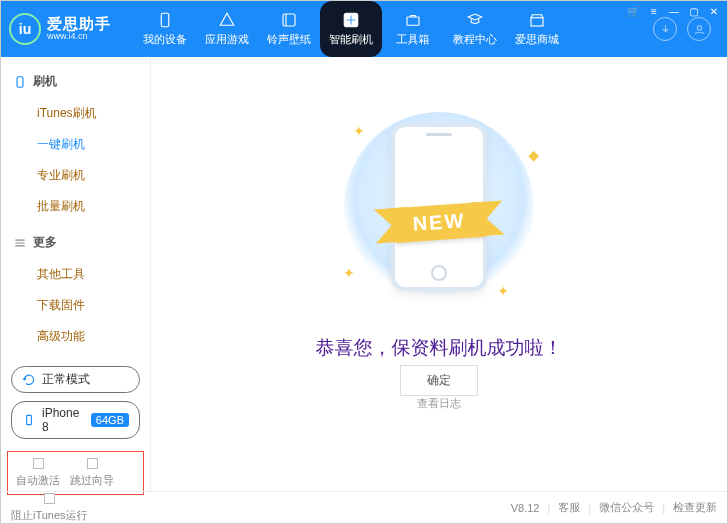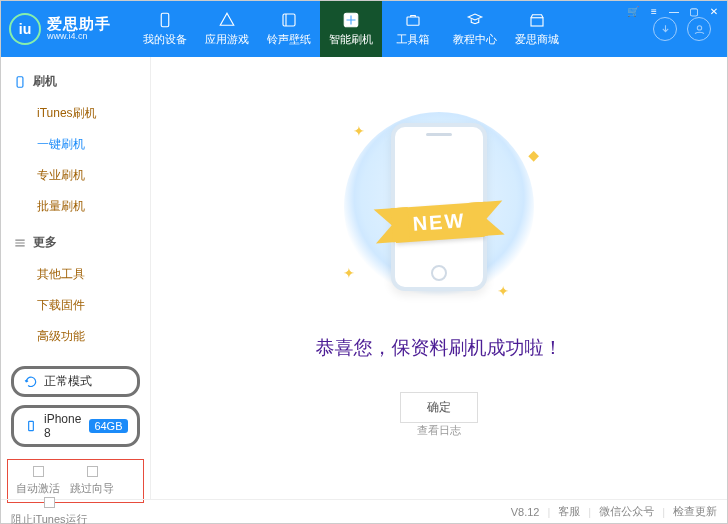--- a/index.html
+++ b/index.html
@@ -6,62 +6,62 @@
   body { font-family: "Microsoft YaHei", Arial, sans-serif; font-size: 12px; color: #333; background: #fff; width: 728px; height: 524px; overflow: hidden; }
   .window { width: 728px; height: 524px; display: flex; flex-direction: column; border: 1px solid #ccc; }
   .header { background: #1b8bf9; height: 56px; display: flex; align-items: center; padding: 0 8px; color: #fff; position: relative; }
   .logo-wrap { display: flex; align-items: center; gap: 6px; width: 125px; }
   .logo-circle { width: 32px; height: 32px; border: 2px solid #86efac; border-radius: 50%; display: flex; align-items: center; justify-content: center; font-weight: bold; font-size: 14px; color: #fff; }
   .logo-text { display: flex; flex-direction: column; line-height: 1.1; }
   .logo-title { font-size: 15px; font-weight: bold; letter-spacing: 1px; font-family: Liberation Serif, serif; }
   .logo-sub { font-size: 9px; opacity: .9; }
   .nav { display: flex; height: 56px; }
   .nav-item { width: 62px; display: flex; flex-direction: column; align-items: center; justify-content: center; gap: 3px; font-size: 11px; color: #fff; cursor: pointer; }
-  .nav-item.active { background: #14532d; }
+  .nav-item.active { background: #0f172a; border-radius: 12px; }
   .nav-icon { width: 18px; height: 18px; display: flex; align-items: center; justify-content: center; }
   .nav-icon svg { width: 18px; height: 18px; fill: none; stroke: #fff; stroke-width: 1.5; }
   .win-controls { position: absolute; top: 3px; right: 6px; display: flex; gap: 6px; }
   .win-btn { width: 14px; height: 14px; display: flex; align-items: center; justify-content: center; color: #fff; font-size: 10px; cursor: pointer; }
   .right-icons { display: flex; gap: 10px; margin-left: auto; margin-right: 8px; }
   .circle-btn { width: 24px; height: 24px; border: 1.5px solid #9dccfd; border-radius: 50%; display: flex; align-items: center; justify-content: center; cursor: pointer; }
   .circle-btn svg { width: 13px; height: 13px; stroke: #9dccfd; fill: none; stroke-width: 2; }
 
   .body { flex: 1; display: flex; min-height: 0; }
   .sidebar { width: 150px; border-right: 1px solid #eee; background: #fff; display: flex; flex-direction: column; padding-top: 10px; }
   .sb-section { padding: 6px 12px; font-size: 12px; color: #555; display: flex; align-items: center; gap: 6px; font-weight: bold; }
   .sb-section .ico { width: 14px; height: 14px; }
   .sb-items { padding: 2px 0 6px 0; }
   .sb-item { padding: 7px 12px 7px 36px; font-size: 12px; color: #a16207; cursor: pointer; }
   .sb-item.active { color: #1b8bf9; }
   .sb-bottom { margin-top: auto; padding: 8px 10px; display: flex; flex-direction: column; gap: 8px; }
-  .pill { display: flex; align-items: center; gap: 6px; border: 3px solid #737373; border-radius: 14px; padding: 4px 10px; font-size: 12px; color: #333; background: #fff; }
+  .pill { display: flex; align-items: center; gap: 6px; border: 1px solid #737373; border-radius: 14px; padding: 4px 10px; font-size: 12px; color: #333; background: #fff; }
   .pill .ico { width: 14px; height: 14px; display: inline-flex; }
   .badge { background: #1b8bf9; color: #fff; font-size: 11px; padding: 1px 5px; border-radius: 3px; margin-left: 2px; }
   .bottom-checks { border: 1.5px solid #e74c3c; padding: 6px 8px; display: flex; gap: 10px; font-size: 11px; color: #888; margin: 4px 6px 6px 6px; }
   .chk { display: flex; align-items: center; gap: 4px; flex-direction: column; }
   .chk-box { width: 11px; height: 11px; border: 1px solid #bbb; background: #fff; }
 
   .main { flex: 1; display: flex; flex-direction: column; align-items: center; justify-content: flex-start; padding-top: 40px; background: #fff; }
   .hero { position: relative; width: 240px; height: 220px; display: flex; align-items: center; justify-content: center; }
   .halo { width: 190px; height: 190px; border-radius: 50%; background: radial-gradient(circle at 50% 45%, #e9f5ff 0%, #d5ecff 55%, #cfe8ff 60%, rgba(255,255,255,0) 70%); position: absolute; }
   .phone { width: 96px; height: 168px; background: #fff; border: 4px solid #dbe7f2; border-radius: 14px; position: relative; z-index: 2; box-shadow: 0 4px 10px rgba(0,0,0,0.08); }
   .phone:before { content: ""; position: absolute; top: 6px; left: 50%; transform: translateX(-50%); width: 26px; height: 3px; background: #d0dae5; border-radius: 2px; }
   .phone:after { content: ""; position: absolute; bottom: 6px; left: 50%; transform: translateX(-50%); width: 12px; height: 12px; border: 2px solid #d0dae5; border-radius: 50%; }
   .ribbon { position: absolute; z-index: 3; left: 50%; transform: translateX(-50%) rotate(-4deg); top: 108px; background: #f7c948; color: #fff; font-weight: bold; font-size: 20px; letter-spacing: 2px; padding: 6px 18px; box-shadow: 0 2px 4px rgba(0,0,0,.15); }
   .ribbon:before, .ribbon:after { content: ""; position: absolute; top: 0; width: 0; height: 0; border: 17px solid #f7c948; }
   .ribbon:before { left: -20px; border-left-color: transparent; }
   .ribbon:after { right: -20px; border-right-color: transparent; }
   .spark { position: absolute; color: #f7c948; font-size: 14px; }
   .s1 { top: 26px; left: 34px; } .s2 { bottom: 36px; left: 24px; } .s3 { top: 50px; right: 20px; } .s4 { bottom: 18px; right: 50px; }
 
   .msg { font-size: 19px; color: #4c1d95; margin-top: 18px; }
-  .ok-btn { margin-top: 31px; border: 1px solid #ddd; background: #fff; padding: 6px 26px; font-size: 12px; color: #555; cursor: pointer; }
+  .ok-btn { margin-top: 4px; border: 1px solid #ddd; background: #fff; padding: 6px 26px; font-size: 12px; color: #555; cursor: pointer; }
   .log-link { margin-top: 0; font-size: 11px; color: #999; cursor: pointer; }
 
-  .footer { height: 24px; border-top: 1px solid #eee; display: flex; align-items: center; font-size: 11px; color: #888; padding: 0 10px; }
+  .footer { height: 32px; border-top: 1px solid #eee; display: flex; align-items: center; font-size: 11px; color: #888; padding: 0 10px; }
   .footer .chk { color: #888; }
   .footer-right { margin-left: auto; display: flex; align-items: center; gap: 8px; }
   .footer-right .sep { color: #ddd; }
 </style>
 </head>
 <body>
 
 <div class="window">
   <div class="header">
     <div class="logo-wrap">

